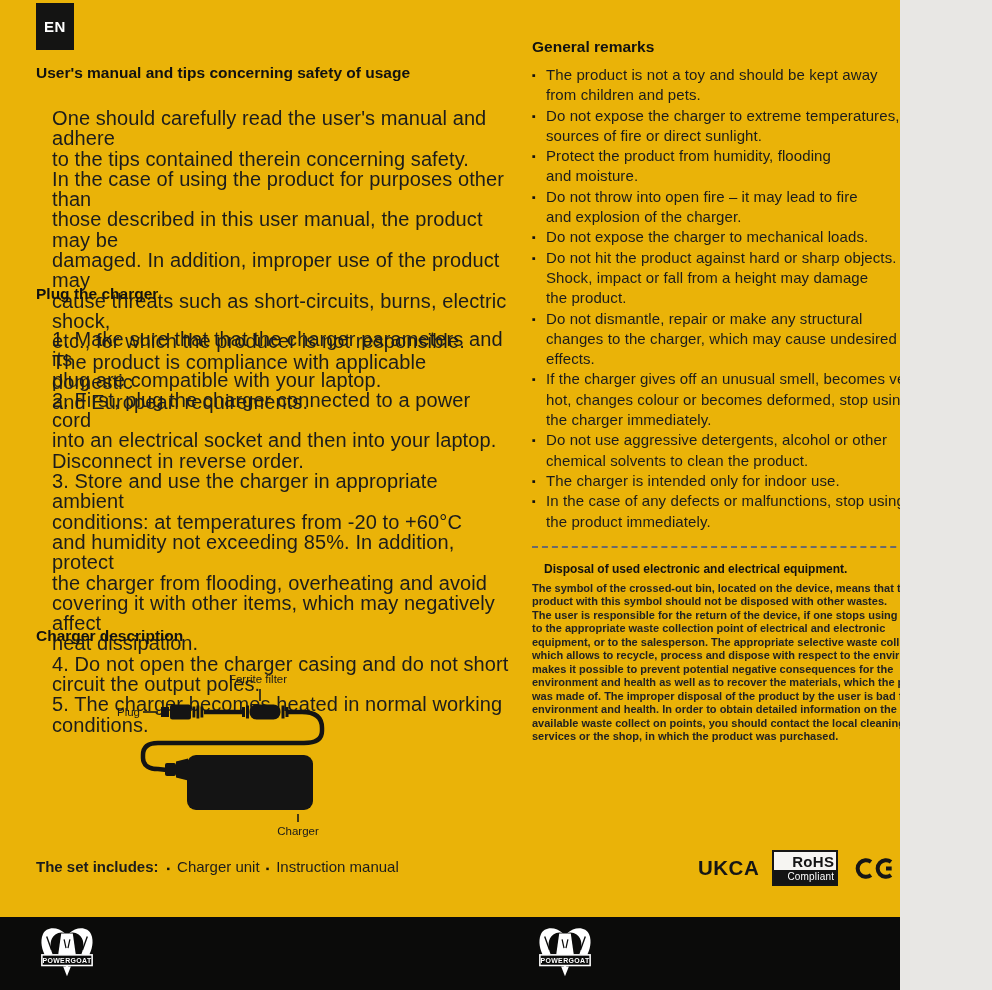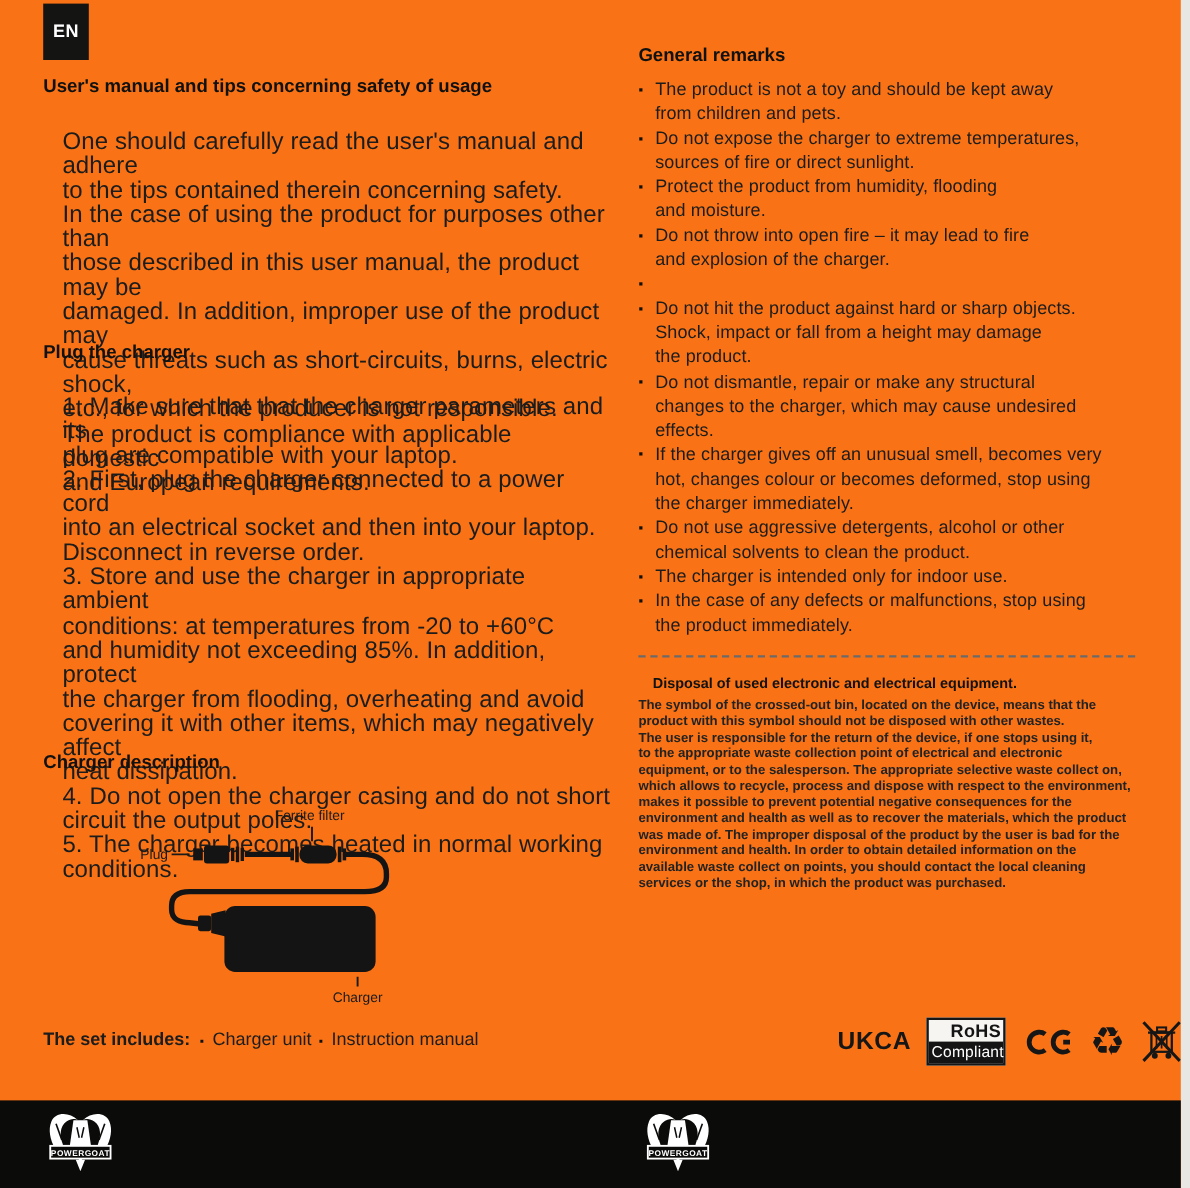--- a/index.html
+++ b/index.html
@@ -1,18 +1,18 @@
 <!DOCTYPE html>
 <html><head>
 <meta charset="utf-8">
 <style>
   html,body{margin:0;padding:0;background:#e8e7e4;}
   .page{
-    position:relative;width:984px;height:990px;overflow:hidden;
-    background:#f97316;
+    position:relative;width:900px;height:990px;overflow:hidden;
+    background:#eab308;
     font-family:"Liberation Sans","DejaVu Sans",sans-serif;
     color:#1c1c1c;
   }
   .abs{position:absolute;}
   .pre{white-space:pre-line;}
   
   .en-badge{
     left:36px;top:3px;width:38px;height:47px;background:#141413;color:#fff;
     display:flex;align-items:center;justify-content:center;
     font-weight:bold;font-size:15px;letter-spacing:.5px;
@@ -33,21 +33,21 @@
   
   .set-line{font-size:15px;display:flex;align-items:baseline;gap:8px;}
   .set-label{font-weight:bold;}
   .set-item{display:inline-flex;align-items:baseline;gap:7px;margin-right:6px;}
   .set-item .bullet-marker{font-size:10px;line-height:15px;flex:0 0 auto;}
   
   .marks-row{left:698px;top:846px;display:flex;align-items:center;gap:13px;height:44px;}
   .ukca{display:flex;font-weight:bold;font-size:20.5px;line-height:17.5px;color:#161616;letter-spacing:.5px;}
   .rohs{border:2.5px solid #161616;background:#f6f5f2;text-align:right;width:62px;}
   .rohs-top{font-size:15px;font-weight:bold;color:#141414;padding:1px 2px 0 2px;letter-spacing:.3px;}
-  .rohs-bottom{background:#141414;color:#fff;font-size:13px;padding:1px 2px 2px 2px;letter-spacing:.2px;}
+  .rohs-bottom{background:#141414;color:#fff;font-size:10px;padding:1px 2px 2px 2px;letter-spacing:.2px;}
   .recycle-glyph{font-family:"DejaVu Sans",sans-serif;font-size:33px;color:#161616;line-height:36px;}
   
   .footer-band{left:0;top:917px;width:992px;height:73px;background:#0b0b0a;}
   .goat-logo{position:absolute;top:7px;}
   .goat-logo text{font-weight:bold;letter-spacing:.4px;}
 </style>
 </head>
 <body>
 
 <div class="page">
@@ -157,20 +157,21 @@
         <span class="bullet-text pre">Protect the product from humidity, flooding
 and moisture.</span>
       </li>
       <li class="bullet-item">
         <span class="bullet-marker">▪</span>
         <span class="bullet-text pre">Do not throw into open fire – it may lead to fire
 and explosion of the charger.</span>
       </li>
       <li class="bullet-item">
         <span class="bullet-marker">▪</span>
+        <span class="bullet-text pre">Do not expose the charger to mechanical loads.</span>
       </li>
       <li class="bullet-item">
         <span class="bullet-marker">▪</span>
         <span class="bullet-text pre">Do not hit the product against hard or sharp objects.
 Shock, impact or fall from a height may damage
 the product.</span>
       </li>
       <li class="bullet-item">
         <span class="bullet-marker">▪</span>
         <span class="bullet-text pre">Do not dismantle, repair or make any structural

